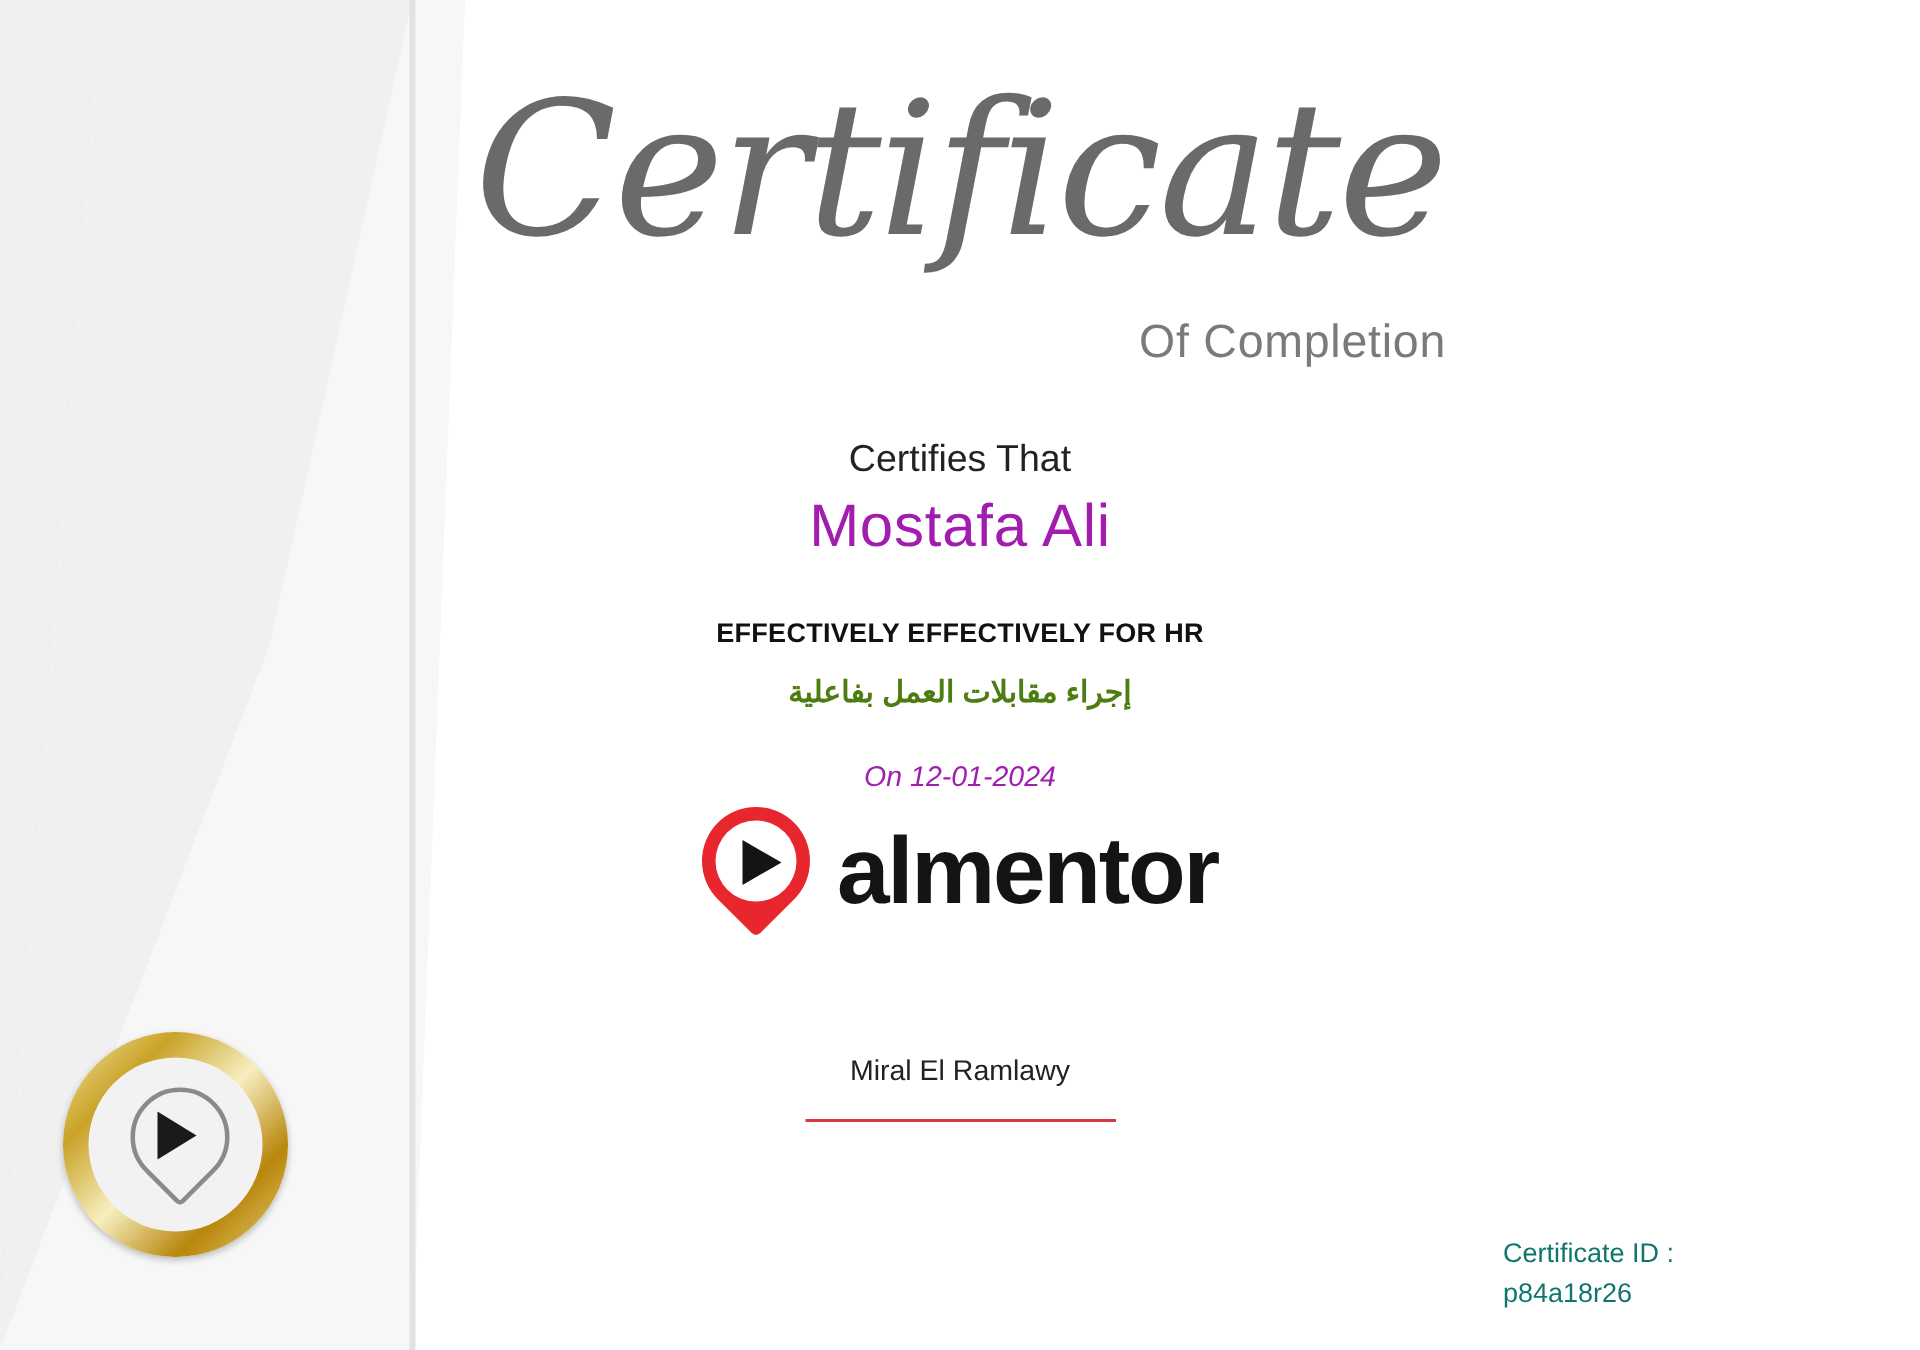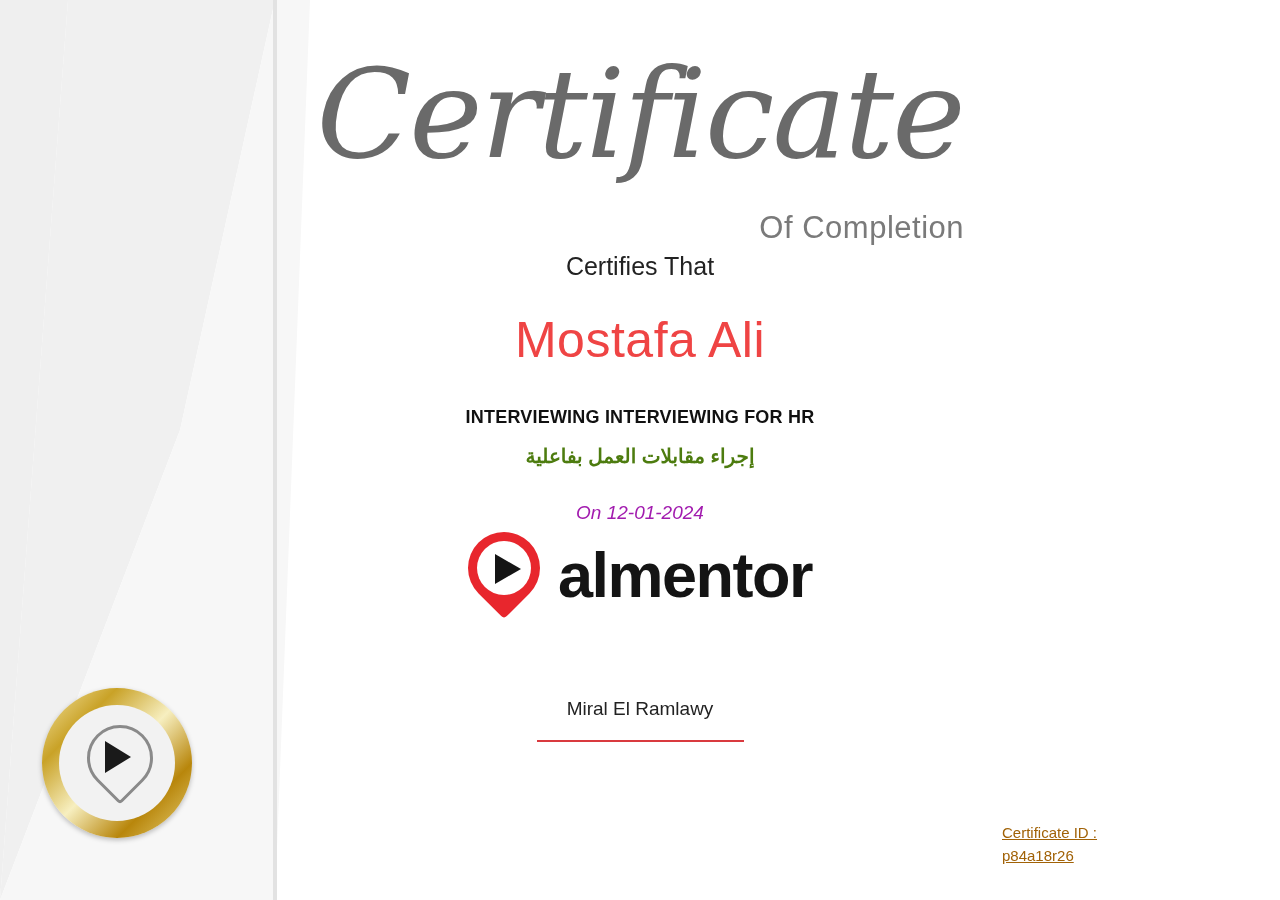--- a/index.html
+++ b/index.html
@@ -89,28 +89,29 @@
     position: absolute;
     right: 6px;
     top: 158px;
     font-family: "Liberation Sans", sans-serif;
     font-size: 31px;
     color: #7a7a7a;
     letter-spacing: 0.5px;
   }
 
   .certifies {
+    margin-top: 40px;
     font-size: 25px;
     color: #222;
   }
 
   .recipient {
-    margin-top: 30px;
-    font-size: 50px;
-    color: #ef4444;
+    margin-top: 8px;
+    font-size: 40px;
+    color: #a21caf;
     font-weight: 400;
     letter-spacing: 0.5px;
   }
 
   .completed-line {
     margin-top: 22px;
     font-size: 25px;
     color: #222;
   }
 
@@ -251,25 +252,24 @@
     border-left: 26px solid #1a1a1a;
     border-top: 16px solid transparent;
     border-bottom: 16px solid transparent;
   }
 
   
   .cert-id {
     position: absolute;
     left: 1002px;
     top: 822px;
-    font-size: 15px;
-    color: #a16207;
+    font-size: 18px;
+    color: #0f766e;
     line-height: 1.5;
     text-align: left;
-    text-decoration: underline;
   }
 </style>
 </head>
 <body>
 
 <div class="certificate">
 
   <div class="stripe-a"></div>
   <div class="stripe-b"></div>
   <div class="stripe-c"></div>
@@ -280,21 +280,21 @@
     <div class="title-block">
       <div class="title-script">Certificate</div>
       <div class="title-sub">Of Completion</div>
     </div>
 
     <div class="certifies">Certifies That</div>
 
     <div class="recipient">Mostafa Ali</div>
 
 
-    <div class="course-en">INTERVIEWING INTERVIEWING FOR HR</div>
+    <div class="course-en">EFFECTIVELY EFFECTIVELY FOR HR</div>
     <div class="course-ar">إجراء مقابلات العمل بفاعلية</div>
 
     <div class="date-line">On 12-01-2024</div>
 
     <div class="brand">
       <div class="brand-mark">
         <div class="pin"></div>
         <div class="pin-inner"></div>
         <div class="play"></div>
       </div>

